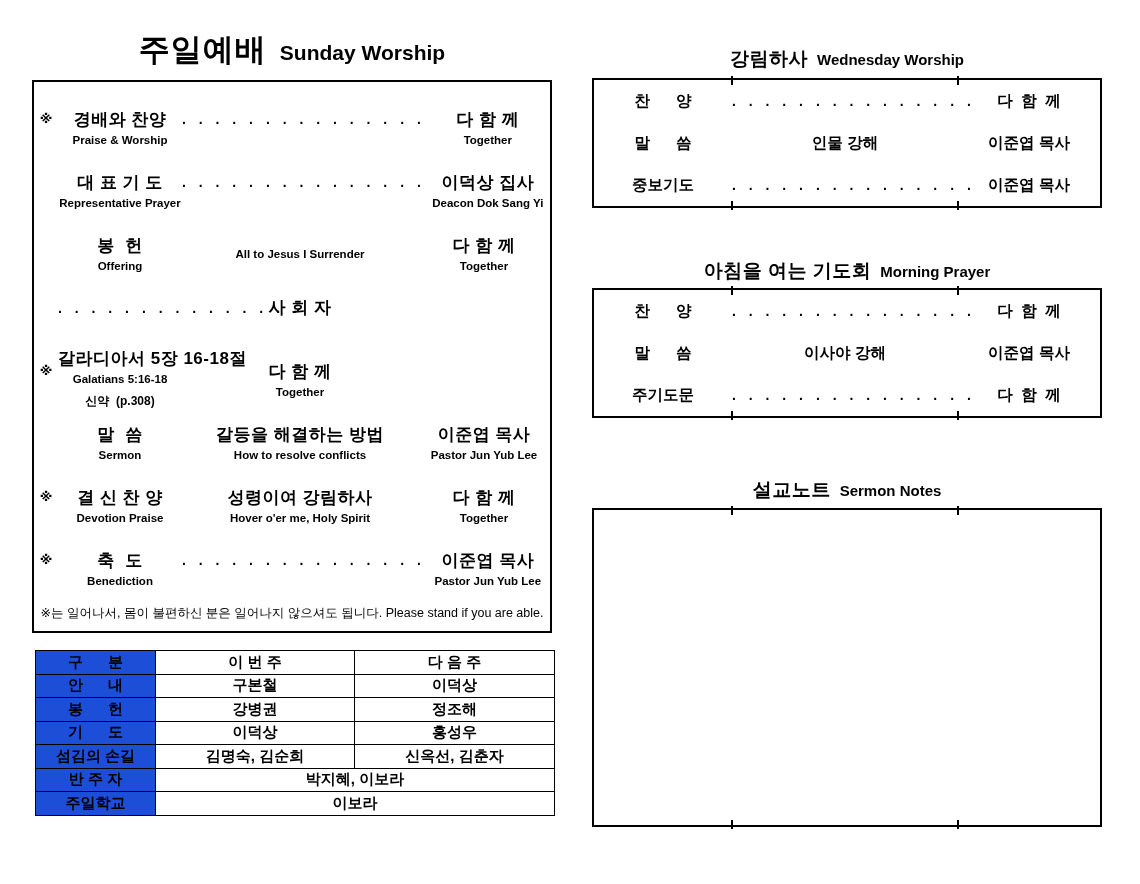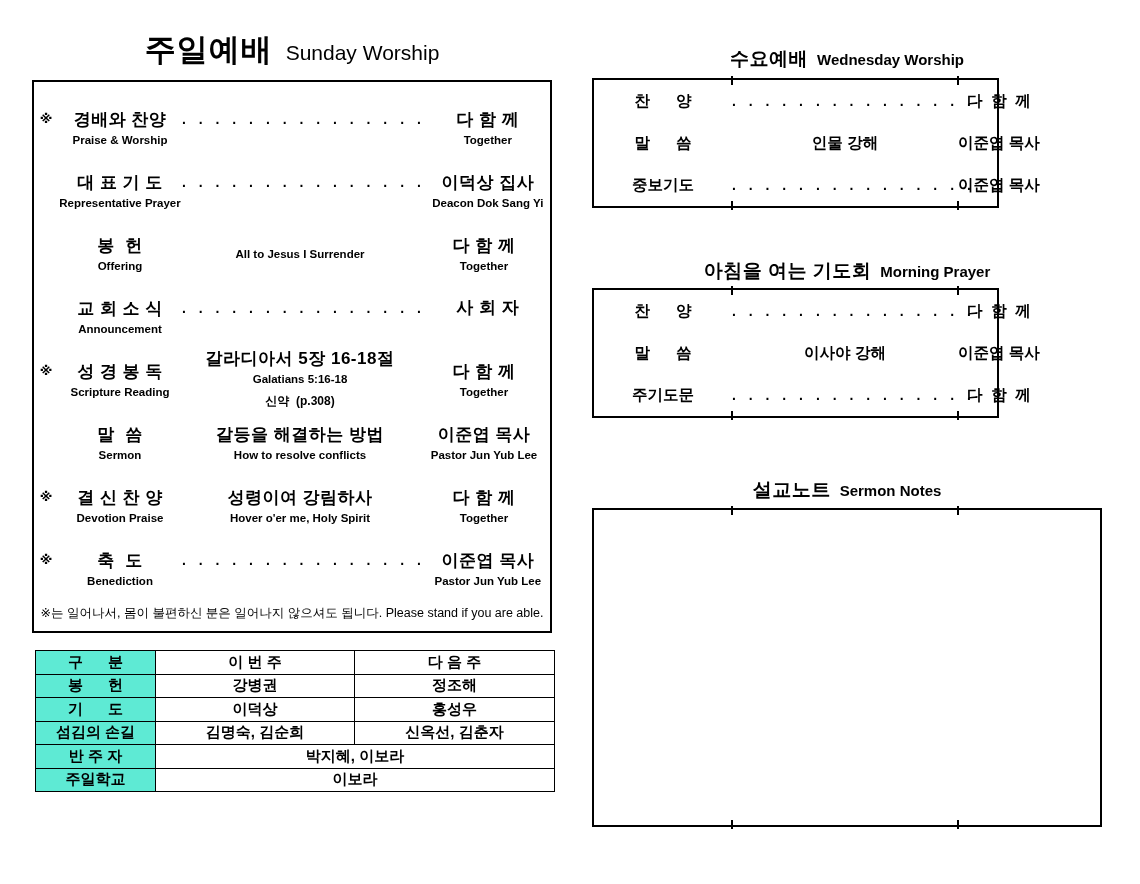--- a/index.html
+++ b/index.html
@@ -6,49 +6,49 @@
   html,body { background:#ffffff; }
   body {
     width:1140px; height:884px; position:relative; overflow:hidden;
     font-family:"Liberation Sans","DejaVu Sans",sans-serif; color:#000;
   }
   .abs { position:absolute; }
 
   
   .sun-title { left:32px; top:29px; width:520px; display:flex; justify-content:center; align-items:baseline; gap:13px; }
   .sun-title .tko { font-size:31px; font-weight:800; letter-spacing:1px; }
-  .sun-title .ten { font-size:21px; font-weight:400; }
+  .sun-title .ten { font-size:21px; font-weight:700; }
 
   .mainbox {
     left:32px; top:80px; width:520px; height:553px;
     border:2px solid #000; display:flex; flex-direction:column; padding-top:13px;
   }
   .srow { display:grid; grid-template-columns:24px 124px 1fr 132px; height:63px; align-items:center; }
   .cell { text-align:center; }
   .star { font-size:13px; font-weight:700; text-align:center; transform:translateY(-8px); }
   .ko   { font-size:17px; font-weight:700; letter-spacing:0.5px; white-space:pre; }
   .en   { font-size:11.5px; font-weight:700; margin-top:3px; white-space:pre; }
   .sub  { font-size:12px; font-weight:700; margin-top:8px; white-space:pre; }
   .up   { transform:translateY(-8px); }
   .leader { font-size:14px; font-weight:700; word-spacing:7px; letter-spacing:1px; white-space:pre; }
   .footnote { margin-top:auto; margin-bottom:9px; text-align:center; font-size:12.5px; font-weight:400; }
 
   .duty { position:absolute; left:35px; top:650px; width:519px; border-collapse:collapse; table-layout:fixed; }
   .duty td {
     border:1.6px solid #000; height:23.5px; text-align:center; vertical-align:middle;
     font-size:15px; font-weight:700; white-space:pre;
   }
-  .duty td.rowhead { background:#5eead4; }
+  .duty td.rowhead { background:#1d4ed8; }
 
   
   .rt-title { left:592px; width:510px; display:flex; justify-content:center; align-items:baseline; gap:9px; }
   .rt-title .tko { font-size:19px; font-weight:800; letter-spacing:0.5px; }
   .rt-title .ten { font-size:15px; font-weight:700; }
 
-  .rbox { left:592px; width:407px; border:2px solid #000; display:grid; grid-template-rows:repeat(3,1fr); }
+  .rbox { left:592px; width:510px; border:2px solid #000; display:grid; grid-template-rows:repeat(3,1fr); }
   .rrow { display:grid; grid-template-columns:138px 226px 1fr; align-items:center; }
   .rrow .c { text-align:center; font-size:15.5px; font-weight:700; white-space:pre; }
   .rrow .lead { font-size:14px; font-weight:700; word-spacing:7px; letter-spacing:1px; }
 
   .tick { position:absolute; width:2px; height:9px; background:#000; }
   .tick.t1 { left:137px; top:-4px; }
   .tick.t2 { left:363px; top:-4px; }
   .tick.b1 { left:137px; bottom:-4px; }
   .tick.b2 { left:363px; bottom:-4px; }
 
@@ -105,37 +105,29 @@
     </div>
     <div class="cell">
       <div class="ko">다 함 께</div>
       <div class="en">Together</div>
     </div>
   </div>
 
   <div class="srow">
     <div class="star"></div>
     <div class="cell">
-      <div class="ko">교 회 소 식</div>
-      <div class="en">Announcement</div>
-    </div>
-    <div class="cell">
       <div class="leader up">. . . . . . . . . . . . . . .</div>
     </div>
     <div class="cell">
       <div class="ko up">사 회 자</div>
     </div>
   </div>
 
   <div class="srow">
     <div class="star">※</div>
-    <div class="cell">
-      <div class="ko">성 경 봉 독</div>
-      <div class="en">Scripture Reading</div>
-    </div>
     <div class="cell">
       <div class="ko">갈라디아서 5장 16-18절</div>
       <div class="en">Galatians 5:16-18</div>
       <div class="sub">신약  (p.308)</div>
     </div>
     <div class="cell">
       <div class="ko">다 함 께</div>
       <div class="en">Together</div>
     </div>
   </div>
@@ -196,20 +188,25 @@
       <col style="width:199px">
       <col style="width:200px">
     </colgroup>
   <tbody>
       <tr>
     <td class="rowhead">구      분</td>
     <td>이 번 주</td>
     <td>다 음 주</td>
   </tr>
   <tr>
+    <td class="rowhead">안      내</td>
+    <td>구본철</td>
+    <td>이덕상</td>
+  </tr>
+  <tr>
     <td class="rowhead">봉      헌</td>
     <td>강병권</td>
     <td>정조해</td>
   </tr>
   <tr>
     <td class="rowhead">기      도</td>
     <td>이덕상</td>
     <td>홍성우</td>
   </tr>
   <tr>
@@ -222,21 +219,21 @@
     <td colspan="2">박지혜, 이보라</td>
   </tr>
   <tr>
     <td class="rowhead">주일학교</td>
     <td colspan="2">이보라</td>
   </tr>
 </tbody>
   </table>
 
 <div class="abs rt-title" style="top:46px;">
-  <span class="tko">수요예배</span>
+  <span class="tko">강림하사</span>
   <span class="ten">Wednesday Worship</span>
 </div>
 
 <div class="abs rbox" style="top:78px; height:130px;">
   <span class="tick t1"></span>
   <span class="tick t2"></span>
   <span class="tick b1"></span>
   <span class="tick b2"></span>
   <div class="rrow">
     <div class="c">찬      양</div>

